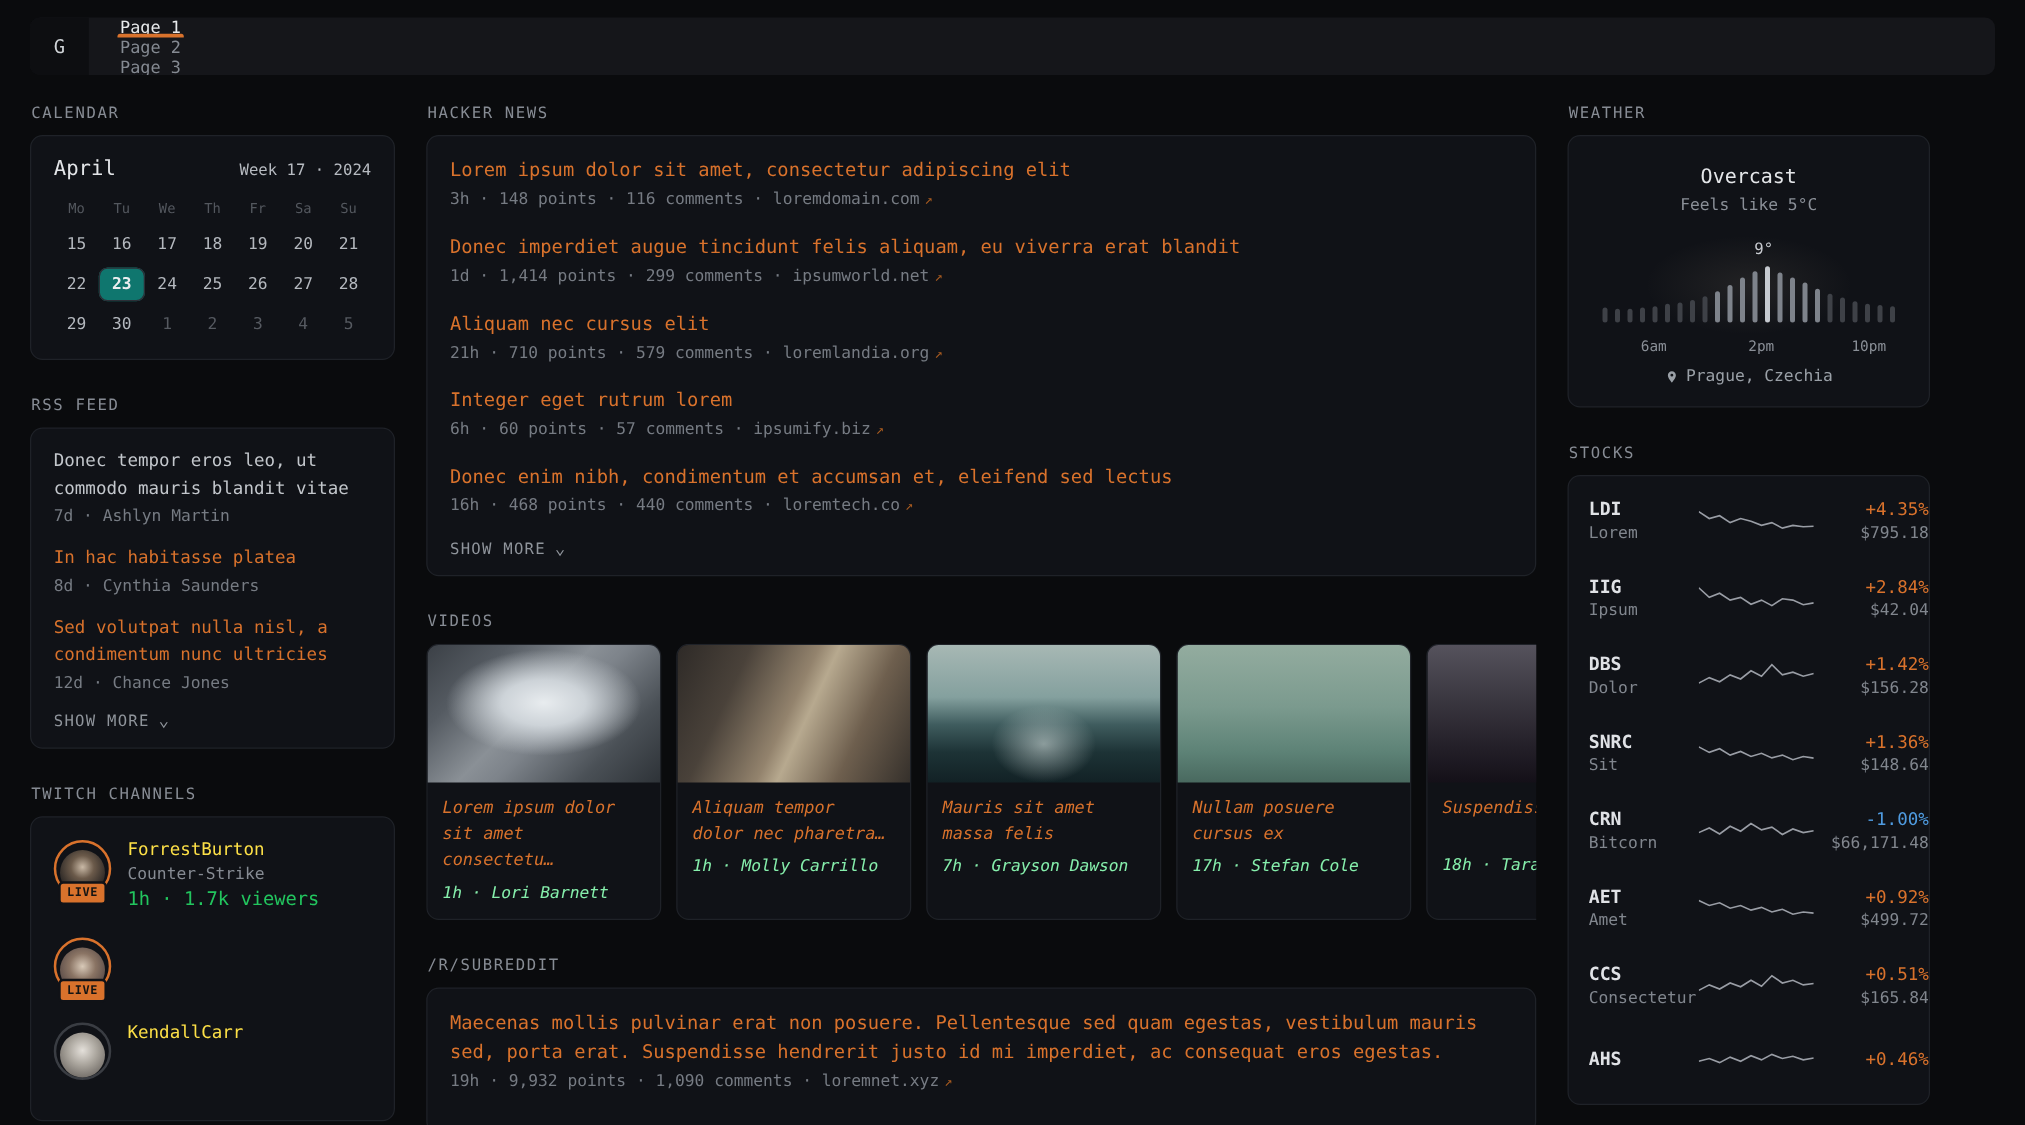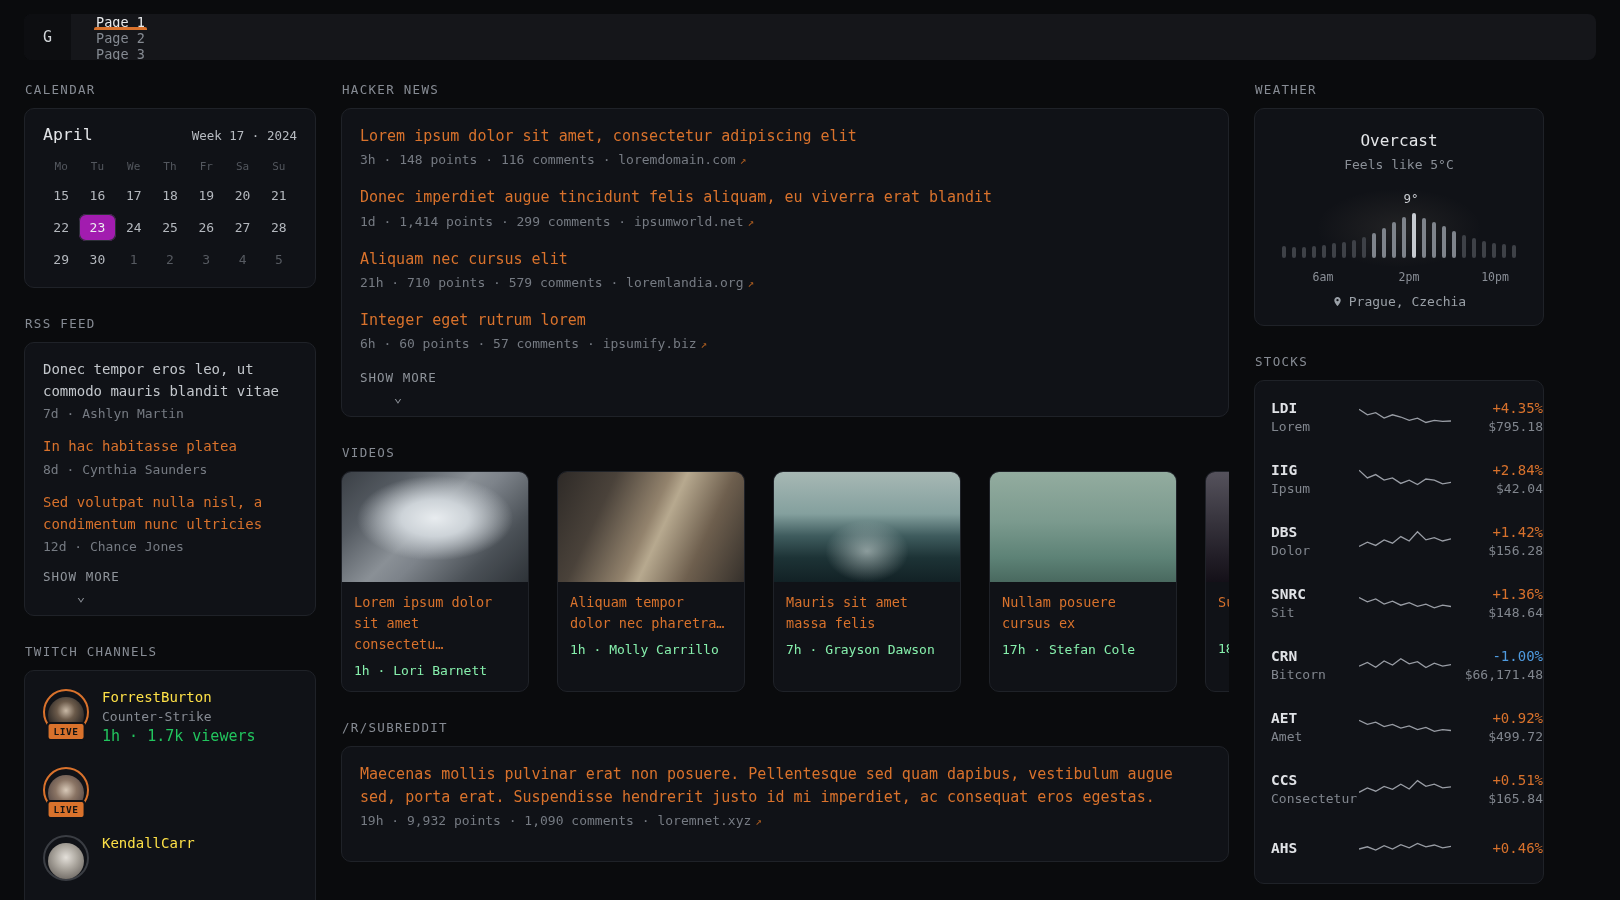--- a/index.html
+++ b/index.html
@@ -3,21 +3,21 @@
 <meta charset="utf-8">
 <style>
   *{margin:0;padding:0;box-sizing:border-box;}
   html,body{width:1620px;height:900px;overflow:hidden;}
   body{
     background:#0a0b0d;color:#d3d6da;
     font-family:"DejaVu Sans Mono","Liberation Mono",monospace;
     font-size:13px;
   }
   a{text-decoration:none;color:inherit;cursor:pointer;}
-  button{background:none;border:none;font:inherit;color:inherit;cursor:pointer;flex-direction:column;}
+  button{background:none;border:none;font:inherit;color:inherit;cursor:pointer;}
 
   
   .topbar{margin:14px 24px 22px;height:46px;background:#15161a;border-radius:8px;display:flex;overflow:hidden;}
   .logo{width:47px;background:#0d0e11;display:flex;align-items:center;justify-content:center;
         color:#d0d4d8;font-size:15px;flex-shrink:0;}
   .tabs{display:flex;padding-left:12px;flex-direction:column;}
   .tab{padding:0 13px;height:100%;display:flex;align-items:center;color:#858a92;position:relative;font-size:13.5px;}
   .tab.active{color:#e8eaec;}
   .tab.active::after{content:"";position:absolute;left:11px;right:11px;bottom:0;height:3px;background:#d9722c;border-radius:2px 2px 0 0;}
 
@@ -29,21 +29,21 @@
 
   
   .cal-card{padding:16px 18px 14px;}
   .cal-head{display:flex;justify-content:space-between;align-items:baseline;}
   .cal-month{font-size:16.5px;color:#e3e5e8;}
   .cal-week{font-size:12.5px;color:#b7bbc1;}
   .cal-grid{margin-top:13px;display:grid;grid-template-columns:repeat(7,1fr);row-gap:5px;text-align:center;}
   .cal-dow{font-size:11px;color:#53575e;height:20px;line-height:20px;}
   .cal-day{font-size:13px;color:#b4b8be;height:27px;line-height:27px;border-radius:7px;}
   .cal-day.dim{color:#565a61;}
-  .cal-day.selected{background:#a21caf;box-shadow:inset 0 0 0 1px #2c2f37;color:#eceef0;}
+  .cal-day.selected{background:#0f766e;box-shadow:inset 0 0 0 1px #2c2f37;color:#eceef0;font-weight:bold;}
 
   
   .feed-card{padding:16px 18px 14px;}
   .item-meta{font-size:13px;color:#767b83;margin-top:4px;}
   .ext-arrow{color:#aa5c20;font-size:11px;margin-left:4px;}
   .show-more{display:flex;align-items:center;gap:7px;font-size:12.5px;letter-spacing:1px;color:#8f949b;margin-top:14px;}
   .chev{font-size:14px;line-height:10px;}
 
   
   .rss-item{margin-bottom:15px;}
@@ -65,21 +65,21 @@
               padding:2px 5px;border-radius:4px;border:2px solid #101217;}
   .tw-name{font-size:14px;color:#fde047;line-height:17px;}
   .tw-cat{font-size:13px;color:#868b93;margin-top:3px;}
   .tw-meta{font-size:15px;color:#22c55e;margin-top:3px;}
 
   
   .hn-item{margin-bottom:19px;}
   .hn-title{display:block;color:#d9722c;font-size:15px;line-height:1.55;}
 
   
-  .videos-row{display:flex;gap:28px;overflow:hidden;}
+  .videos-row{display:flex;gap:12px;overflow:hidden;font-style:italic;}
   .video-card{min-width:188px;width:188px;background:#101217;border:1px solid #1f2228;border-radius:10px;overflow:hidden;}
   .thumb{height:110px;}
   .thumb-0{background:radial-gradient(ellipse 60% 55% at 50% 42%,#e8ecef 0%,#cdd3d8 30%,rgba(205,211,216,0) 70%),
            linear-gradient(135deg,#3b4046 0%,#555b62 22%,#8a9096 45%,#7d838a 55%,#4a5056 78%,#2e3338 100%);}
   .thumb-1{background:linear-gradient(115deg,#2e2a27 0%,#4a423a 25%,#93836d 48%,#b7a98f 55%,#6e5f4e 75%,#35302b 100%);}
   .thumb-2{background:radial-gradient(ellipse 32% 40% at 50% 72%,rgba(222,232,230,.55),transparent 70%),
            linear-gradient(180deg,#a7b8b4 0%,#84a09e 38%,#3f5c5e 58%,#1d3336 78%,#122125 100%);}
   .thumb-3{background:linear-gradient(180deg,#93ac9f 0%,#7b9a8e 45%,#5d8276 78%,#49695f 100%);}
   .thumb-4{background:linear-gradient(180deg,#55525c 0%,#3a3740 40%,#231f28 75%,#141018 100%);}
   .video-body{padding:10px 12px 13px;}
@@ -247,20 +247,24 @@
           <div class="item-meta"><span>1d · 1,414 points · 299 comments · </span><a class="domain">ipsumworld.net</a><span class="ext-arrow">↗</span></div>
         </article>
         <article class="hn-item">
           <a class="hn-title">Aliquam nec cursus elit</a>
           <div class="item-meta"><span>21h · 710 points · 579 comments · </span><a class="domain">loremlandia.org</a><span class="ext-arrow">↗</span></div>
         </article>
         <article class="hn-item">
           <a class="hn-title">Integer eget rutrum lorem</a>
           <div class="item-meta"><span>6h · 60 points · 57 comments · </span><a class="domain">ipsumify.biz</a><span class="ext-arrow">↗</span></div>
         </article>
+        <article class="hn-item">
+          <a class="hn-title">Donec enim nibh, condimentum et accumsan et, eleifend sed lectus</a>
+          <div class="item-meta"><span>16h · 468 points · 440 comments · </span><a class="domain">loremtech.co</a><span class="ext-arrow">↗</span></div>
+        </article>
         <button class="show-more">
           <span>SHOW MORE</span>
           <span class="chev">⌄</span>
         </button>
       </div>
     </section>
 
     <section class="section">
       <h2 class="section-title">VIDEOS</h2>
       <div class="videos-row">
@@ -299,21 +303,21 @@
             <div class="video-meta">18h · Tara</div>
           </div>
         </div>
       </div>
     </section>
 
     <section class="section">
       <h2 class="section-title">/R/SUBREDDIT</h2>
       <div class="card feed-card">
         <article class="hn-item">
-          <a class="hn-title">Maecenas mollis pulvinar erat non posuere. Pellentesque sed quam dapibus, vestibulum augue sed, porta erat. Suspendisse hendrerit justo id mi imperdiet, ac consequat eros egestas.</a>
+          <a class="hn-title">Maecenas mollis pulvinar erat non posuere. Pellentesque sed quam egestas, vestibulum mauris sed, porta erat. Suspendisse hendrerit justo id mi imperdiet, ac consequat eros egestas.</a>
           <div class="item-meta"><span>19h · 9,932 points · 1,090 comments · </span><a class="domain">loremnet.xyz</a><span class="ext-arrow">↗</span></div>
         </article>
       </div>
     </section>
   </div>
 
   <div class="col">
 
     <section class="section">
       <h2 class="section-title">WEATHER</h2>

